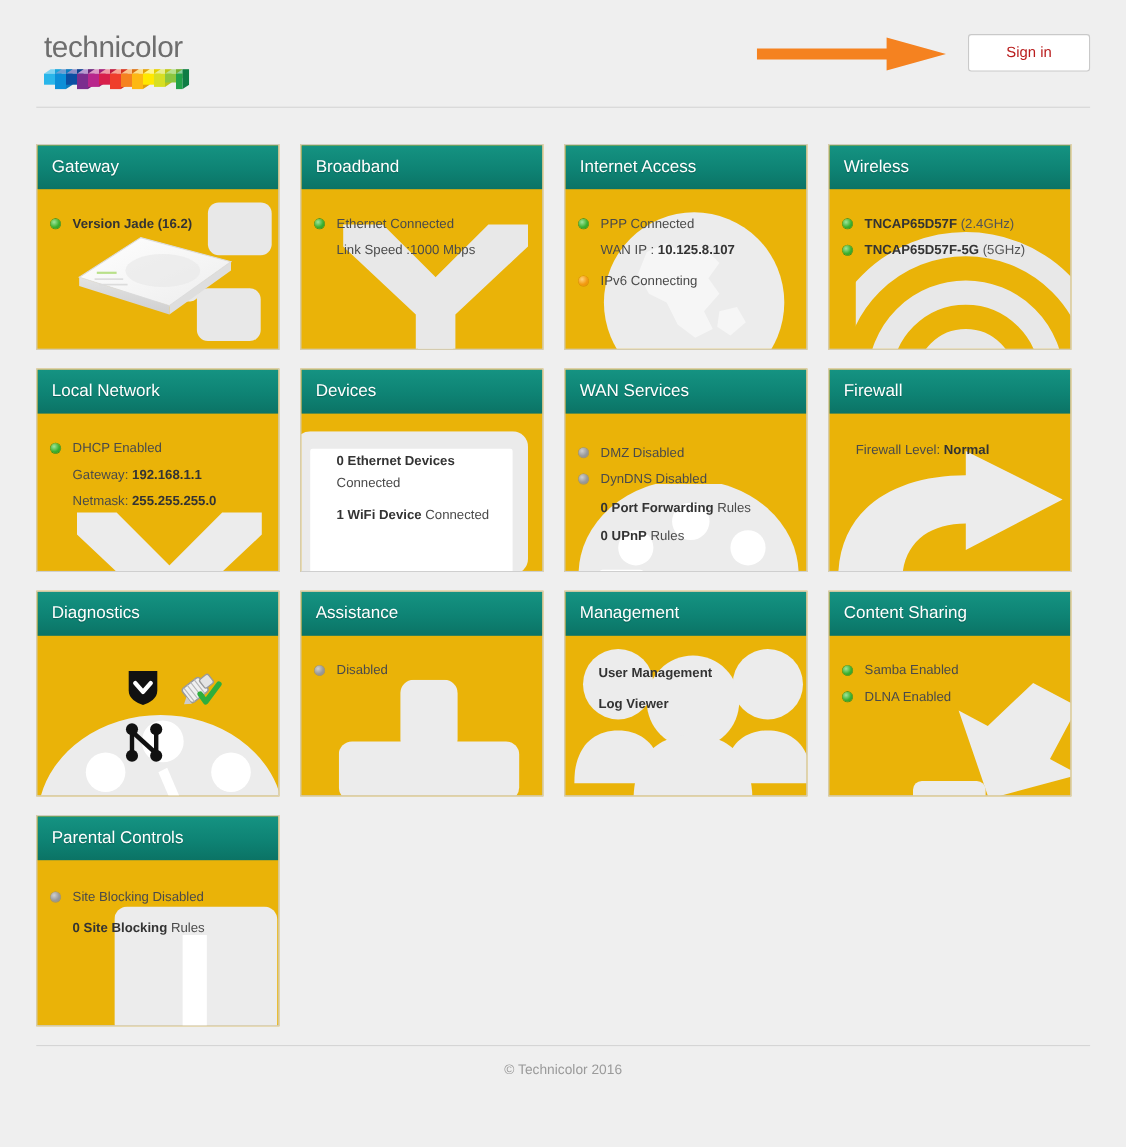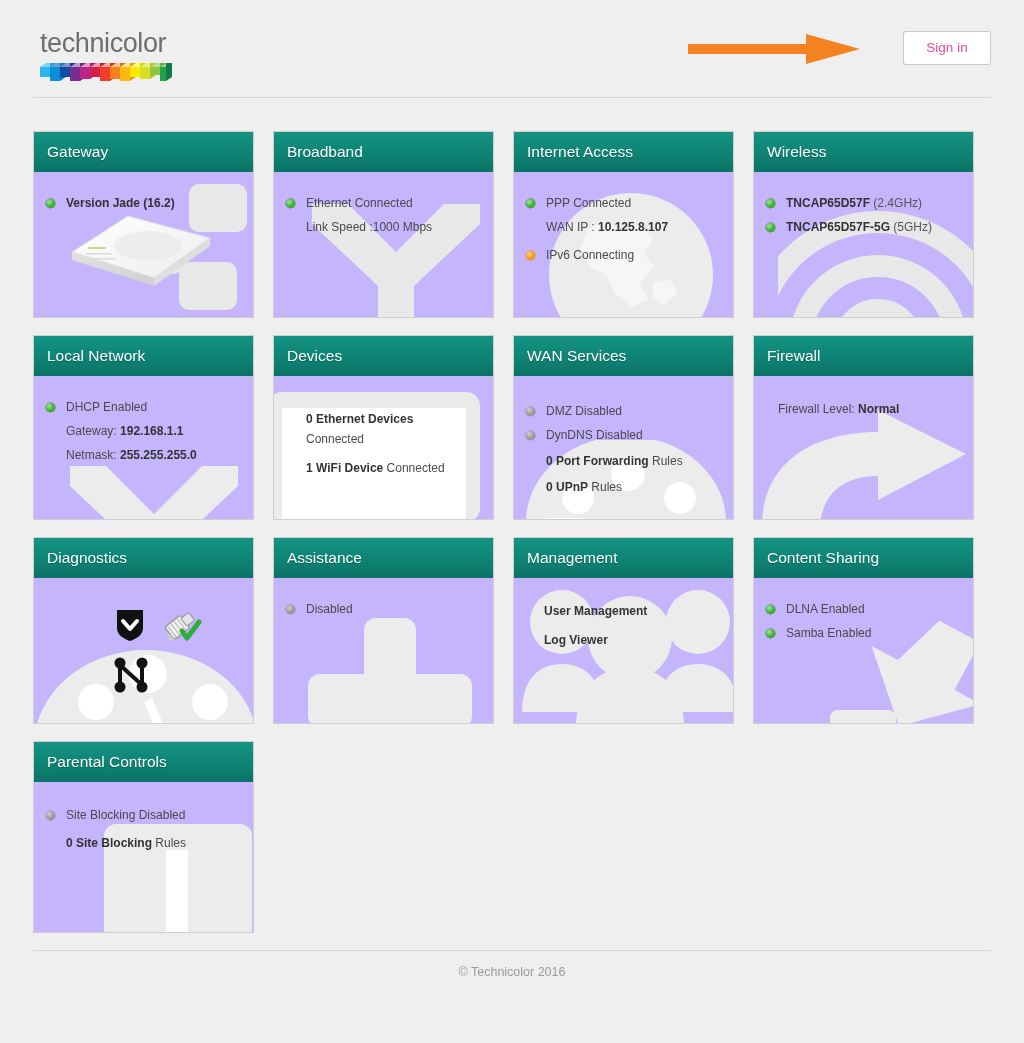--- a/index.html
+++ b/index.html
@@ -29,46 +29,46 @@
     letter-spacing: -0.4px;
     line-height: 30px;
     font-weight: 400;
   }
   .logo-bars { margin-top: 3px; width: 132px; height: 24px; display: block; }
 
   .arrow-wrap { position: absolute; left: 688px; top: 33px; width: 180px; height: 32px; }
 
   .signin-btn {
     position: absolute; right: 33px; top: 31px;
-    width: 88px; height: 34px;
+    width: 111px; height: 34px;
     background: #ffffff;
     border: 1px solid #c9c9c9;
     border-radius: 3px;
-    color: #ec4899;
+    color: #b91c1c;
     font-size: 13.5px;
     line-height: 32px;
     text-align: center;
     cursor: pointer;
   }
   .header-rule {
     position: absolute; left: 33px; right: 33px; top: 97px;
     border-top: 1px solid #d5d5d5;
   }
 
   
   .grid {
     position: absolute;
     left: 33px; top: 131px;
     width: 958px;
   }
   .row { display: flex; gap: 19px; margin-bottom: 17px; }
 
   .card {
     width: 221px;
-    background: #c4b5fd;
+    background: #eab308;
     border: 1px solid #cfcfcf;
     position: relative;
     overflow: hidden;
   }
   .card.tall { height: 187px; }
   .card.tall-2 { height: 185px; }
   .card.tall-3 { height: 187px; }
   .card.tall-4 { height: 192px; }
 
   .card-header {
@@ -447,24 +447,24 @@
       </div>
 
       <div class="card tall-3">
         <div class="card-header">Content Sharing</div>
         <svg class="watermark" style="left:56px;top:80px;" width="180" height="115" viewBox="0 0 180 115">
           <path d="M102 0 L148 0 L148 54 L178 54 L116 112 L54 54 L84 54 Z" fill="#ececec" transform="rotate(28 110 56)"></path>
           <rect x="20" y="92" width="66" height="26" rx="8" fill="#ececec"></rect>
         </svg>
         <div class="card-body">
           <span class="line">
+            <span class="dot green"></span><span>Samba Enabled</span>
+          </span>
+          <span class="line">
             <span class="dot green"></span><span>DLNA Enabled</span>
-          </span>
-          <span class="line">
-            <span class="dot green"></span><span>Samba Enabled</span>
           </span>
         </div>
       </div>
 
     </div>
 
     <div class="row">
 
       <div class="card tall-4">
         <div class="card-header">Parental Controls</div>

